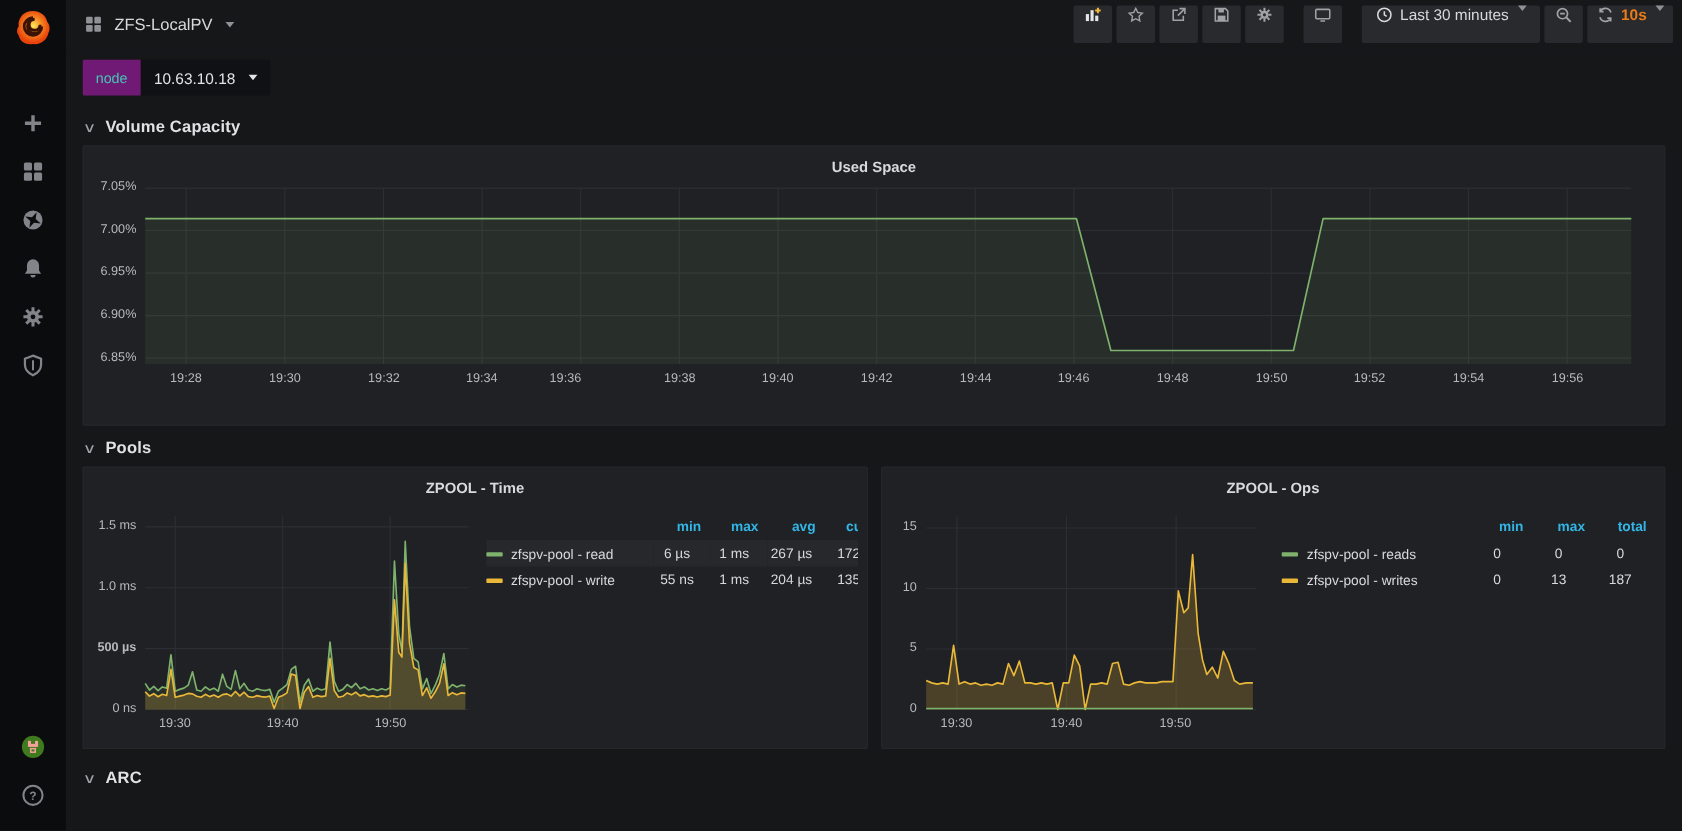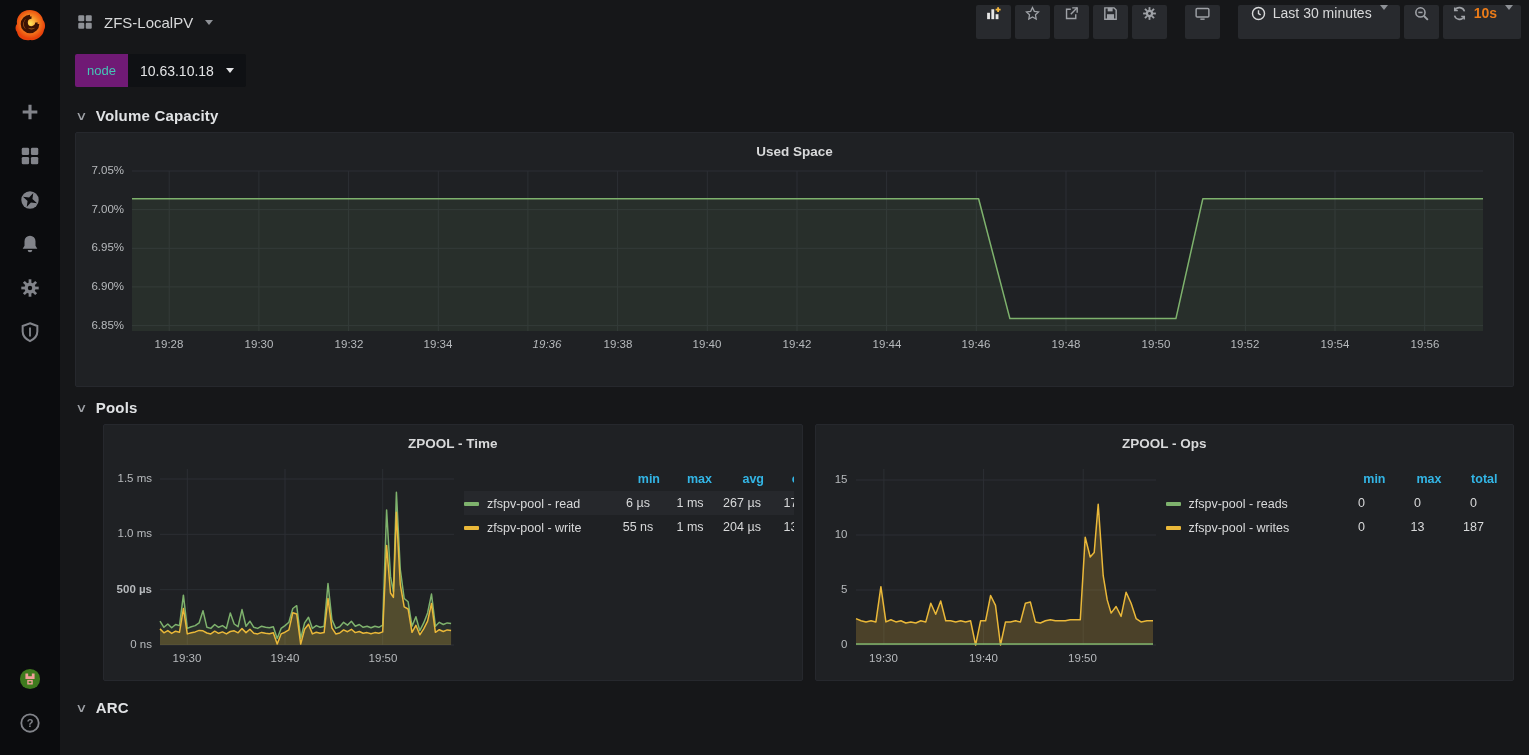--- a/index.html
+++ b/index.html
@@ -296,42 +296,42 @@
           </svg>
           <div class="ytick" style="left:0;width:40px;top:156px;">6.85%</div>
           <div class="ytick" style="left:0;width:40px;top:117px;">6.90%</div>
           <div class="ytick" style="left:0;width:40px;top:78px;">6.95%</div>
           <div class="ytick" style="left:0;width:40px;top:40px;">7.00%</div>
           <div class="ytick" style="left:0;width:40px;top:1px;">7.05%</div>
           <div class="xtick" style="left:63px;top:175px;">19:28</div>
           <div class="xtick" style="left:153px;top:175px;">19:30</div>
           <div class="xtick" style="left:243px;top:175px;">19:32</div>
           <div class="xtick" style="left:332px;top:175px;">19:34</div>
-          <div class="xtick" style="left:441px;top:175px;font-style:italic;">19:36</div>
+          <div class="xtick" style="left:408px;top:175px;">19:36</div>
           <div class="xtick" style="left:512px;top:175px;">19:38</div>
           <div class="xtick" style="left:601px;top:175px;">19:40</div>
           <div class="xtick" style="left:691px;top:175px;">19:42</div>
           <div class="xtick" style="left:781px;top:175px;">19:44</div>
           <div class="xtick" style="left:870px;top:175px;">19:46</div>
           <div class="xtick" style="left:960px;top:175px;">19:48</div>
           <div class="xtick" style="left:1050px;top:175px;">19:50</div>
           <div class="xtick" style="left:1139px;top:175px;">19:52</div>
           <div class="xtick" style="left:1229px;top:175px;">19:54</div>
           <div class="xtick" style="left:1319px;top:175px;">19:56</div>
         </div>
     </div>
 
     <div class="section-row" style="margin-top:6px;">
       <span class="chev">∨</span>
       <span class="section-title">Pools</span>
     </div>
 
     <div class="panel-row">
 
-      <div class="panel" style="height:257px;margin-left:28px;">
+      <div class="panel" style="height:257px;">
         <div class="panel-title">ZPOOL - Time</div>
         <div class="pool-body">
           <div class="chart pool-chart" id="chart-zpool-time" style="width:352px; height:218px;">
               <svg width="352" height="218">
                 <line class="grid" x1="75.3" x2="75.3" y1="12" y2="188"></line>
                 <line class="grid" x1="173.0" x2="173.0" y1="12" y2="188"></line>
                 <line class="grid" x1="270.7" x2="270.7" y1="12" y2="188"></line>
                 <line class="grid" x1="48" x2="342" y1="188.0" y2="188.0"></line>
                 <line class="grid" x1="48" x2="342" y1="132.7" y2="132.7"></line>
                 <line class="grid" x1="48" x2="342" y1="77.3" y2="77.3"></line>

